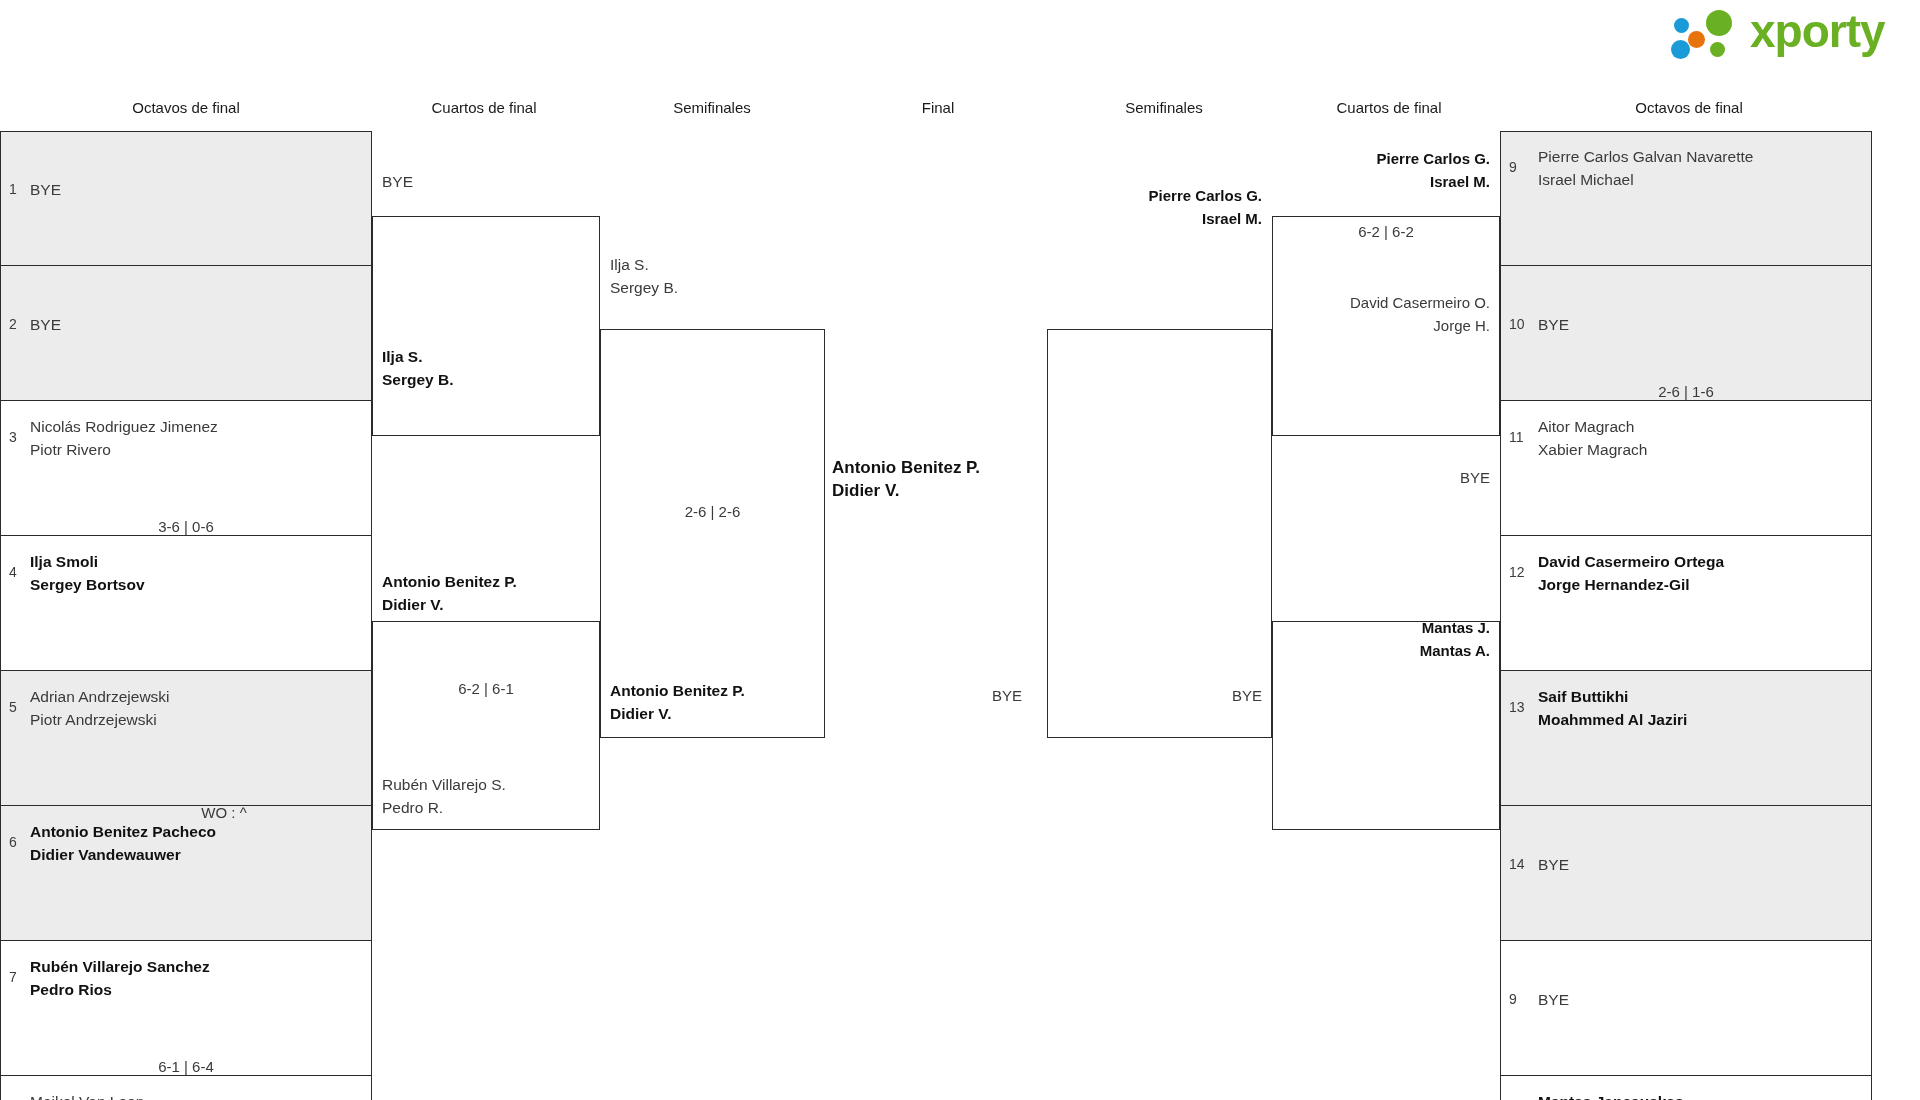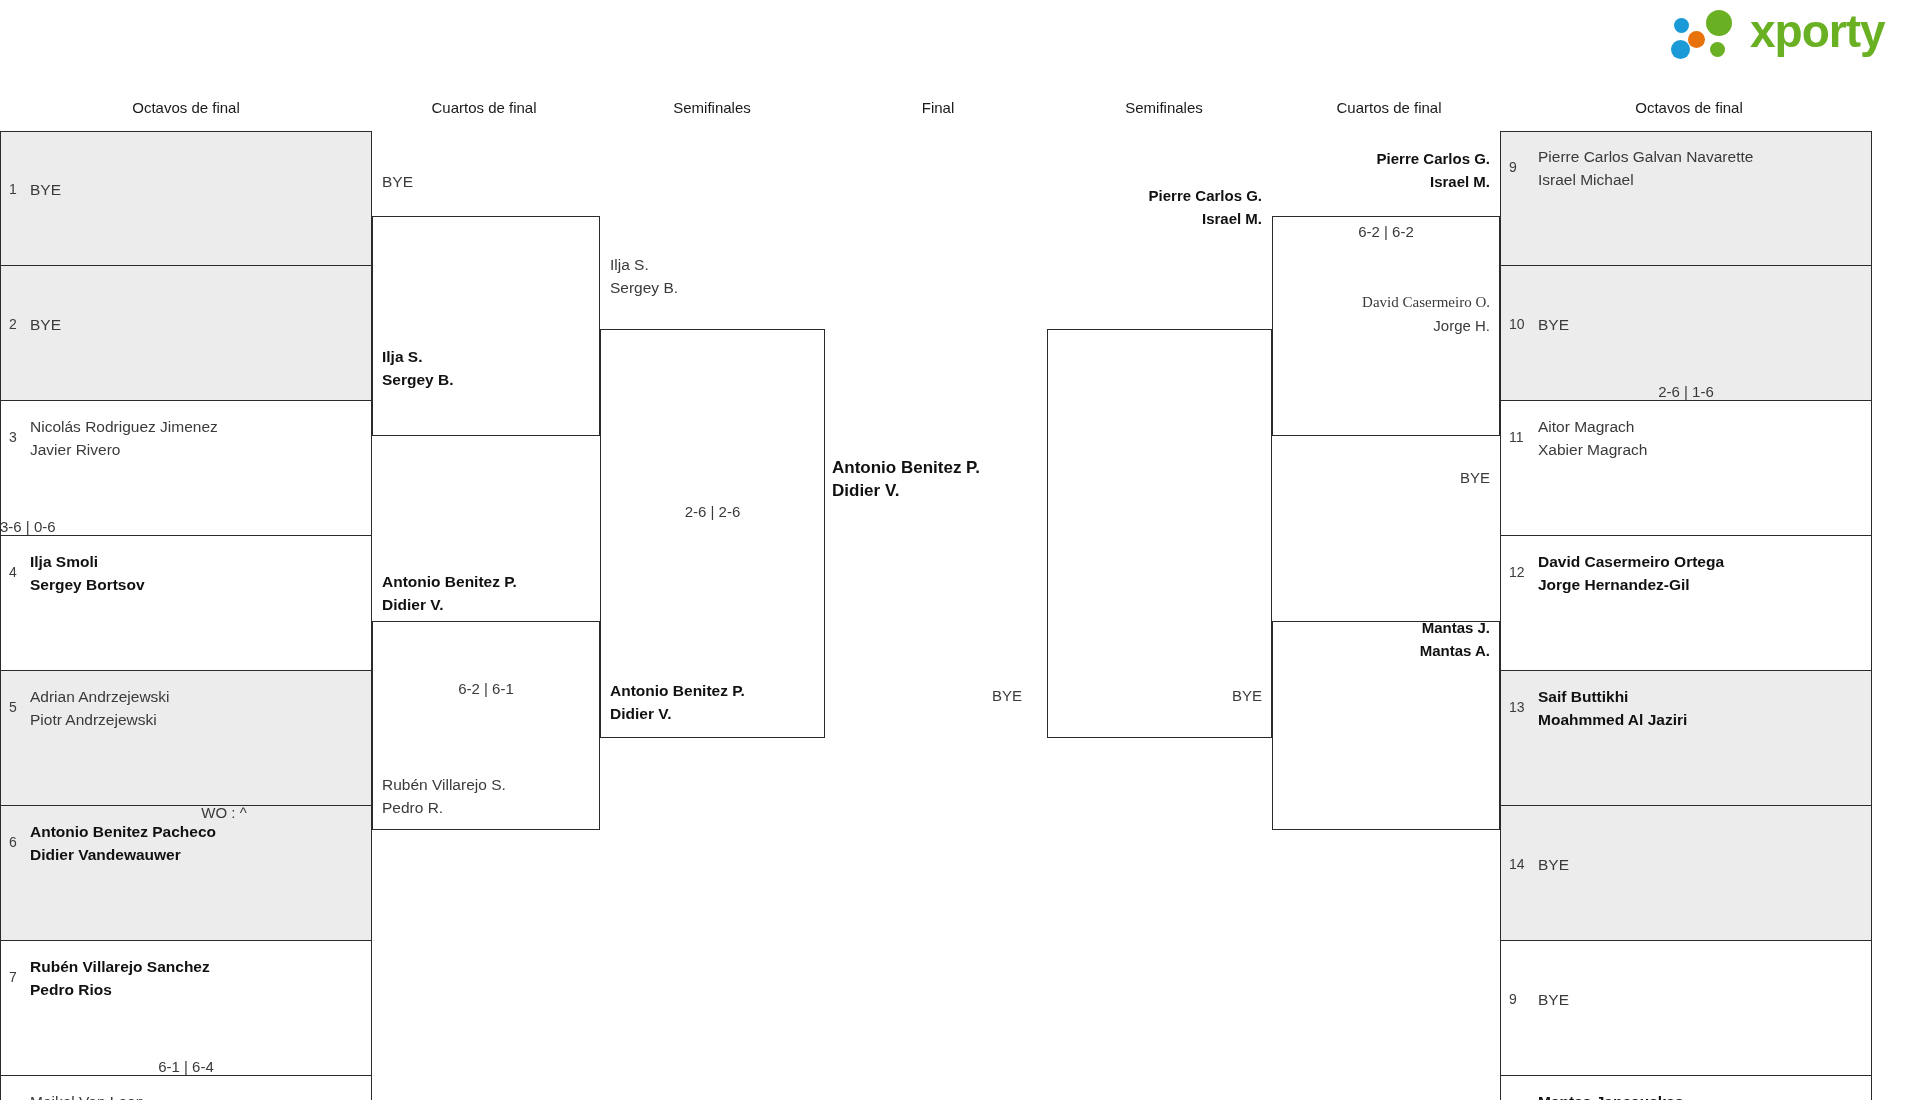--- a/index.html
+++ b/index.html
@@ -68,40 +68,40 @@
   <div id="boxes">
       <div class="slot shaded" style="left:0px;top:131px;width:372px;height:135px;border-top-width:1px;"></div>
       <div class="seed" style="left:9px;top:181px;">1</div>
       <div class="nm l" style="left:30px;top:180px;">BYE</div>
       <div class="slot shaded" style="left:0px;top:266px;width:372px;height:135px;border-top-width:0px;"></div>
       <div class="seed" style="left:9px;top:316px;">2</div>
       <div class="nm l" style="left:30px;top:315px;">BYE</div>
       <div class="slot " style="left:0px;top:401px;width:372px;height:135px;border-top-width:0px;"></div>
       <div class="seed" style="left:9px;top:429px;">3</div>
       <div class="nm l" style="left:30px;top:417px;">Nicolás Rodriguez Jimenez</div>
-      <div class="nm l" style="left:30px;top:440px;">Javier Rivero</div>
+      <div class="nm l" style="left:30px;top:440px;">Piotr Rivero</div>
       <div class="slot " style="left:0px;top:536px;width:372px;height:135px;border-top-width:0px;"></div>
       <div class="seed" style="left:9px;top:564px;">4</div>
       <div class="nm w" style="left:30px;top:552px;">Ilja Smoli</div>
       <div class="nm w" style="left:30px;top:575px;">Sergey Bortsov</div>
       <div class="slot shaded" style="left:0px;top:671px;width:372px;height:135px;border-top-width:0px;"></div>
       <div class="seed" style="left:9px;top:699px;">5</div>
       <div class="nm l" style="left:30px;top:687px;">Adrian Andrzejewski</div>
       <div class="nm l" style="left:30px;top:710px;">Piotr Andrzejewski</div>
       <div class="slot shaded" style="left:0px;top:806px;width:372px;height:135px;border-top-width:0px;"></div>
       <div class="seed" style="left:9px;top:834px;">6</div>
       <div class="nm w" style="left:30px;top:822px;">Antonio Benitez Pacheco</div>
       <div class="nm w" style="left:30px;top:845px;">Didier Vandewauwer</div>
       <div class="slot " style="left:0px;top:941px;width:372px;height:135px;border-top-width:0px;"></div>
       <div class="seed" style="left:9px;top:969px;">7</div>
       <div class="nm w" style="left:30px;top:957px;">Rubén Villarejo Sanchez</div>
       <div class="nm w" style="left:30px;top:980px;">Pedro Rios</div>
       <div class="slot " style="left:0px;top:1076px;width:372px;height:135px;border-top-width:0px;"></div>
       <div class="nm l" style="left:30px;top:1092px;">Maikel Van Loon</div>
-      <div class="score" style="left:0px;top:518px;width:372px;">3-6 | 0-6</div>
+      <div class="score" style="left:0px;top:518px;width:372px;text-align:center;">3-6 | 0-6</div>
       <div class="score" style="left:0px;top:788px;width:448px;text-align:center;margin-top:16px;">WO : ^</div>
       <div class="score" style="left:0px;top:1058px;width:372px;text-align:center;">6-1 | 6-4</div>
       <div class="slot" style="left:372px;top:216px;width:228px;height:220px;"></div>
       <div class="nm l" style="left:382px;top:172px;">BYE</div>
       <div class="nm w" style="left:382px;top:347px;">Ilja S.</div>
       <div class="nm w" style="left:382px;top:370px;">Sergey B.</div>
       <div class="slot" style="left:372px;top:621px;width:228px;height:209px;"></div>
       <div class="nm w" style="left:382px;top:572px;">Antonio Benitez P.</div>
       <div class="nm w" style="left:382px;top:595px;">Didier V.</div>
       <div class="nm l" style="left:382px;top:775px;">Rubén Villarejo S.</div>
@@ -139,21 +139,21 @@
       <div class="nm l" style="left:1538px;top:855px;">BYE</div>
       <div class="slot " style="left:1500px;top:941px;width:372px;height:135px;border-top-width:0px;"></div>
       <div class="seed" style="left:1509px;top:991px;">9</div>
       <div class="nm l" style="left:1538px;top:990px;">BYE</div>
       <div class="slot " style="left:1500px;top:1076px;width:372px;height:135px;border-top-width:0px;"></div>
       <div class="nm w" style="left:1538px;top:1092px;">Mantas Jancauskas</div>
       <div class="score" style="left:1500px;top:383px;width:372px;text-align:center;">2-6 | 1-6</div>
       <div class="slot" style="left:1272px;top:216px;width:228px;height:220px;"></div>
       <div class="nm w lbl r" style="left:1272px;top:149px;width:218px;text-align:right;">Pierre Carlos G.</div>
       <div class="nm w lbl r" style="left:1272px;top:172px;width:218px;text-align:right;">Israel M.</div>
-      <div class="nm l lbl r" style="left:1272px;top:293px;width:218px;text-align:right;font-family:Liberation Serif, serif;">David Casermeiro O.</div>
+      <div class="nm l lbl r" style="left:1272px;top:293px;width:218px;text-align:right;">David Casermeiro O.</div>
       <div class="nm l lbl r" style="left:1272px;top:316px;width:218px;text-align:right;">Jorge H.</div>
       <div class="score" style="left:1272px;top:223px;width:228px;text-align:center;">6-2 | 6-2</div>
       <div class="slot" style="left:1272px;top:621px;width:228px;height:209px;"></div>
       <div class="nm l lbl r" style="left:1272px;top:468px;width:218px;text-align:right;">BYE</div>
       <div class="nm w lbl r" style="left:1272px;top:618px;width:218px;text-align:right;">Mantas J.</div>
       <div class="nm w lbl r" style="left:1272px;top:641px;width:218px;text-align:right;">Mantas A.</div>
       <div class="slot" style="left:1047px;top:329px;width:225px;height:409px;"></div>
       <div class="nm w lbl r" style="left:1047px;top:186px;width:215px;text-align:right;">Pierre Carlos G.</div>
       <div class="nm w lbl r" style="left:1047px;top:209px;width:215px;text-align:right;">Israel M.</div>
       <div class="nm l lbl r" style="left:1047px;top:686px;width:215px;text-align:right;">BYE</div>

